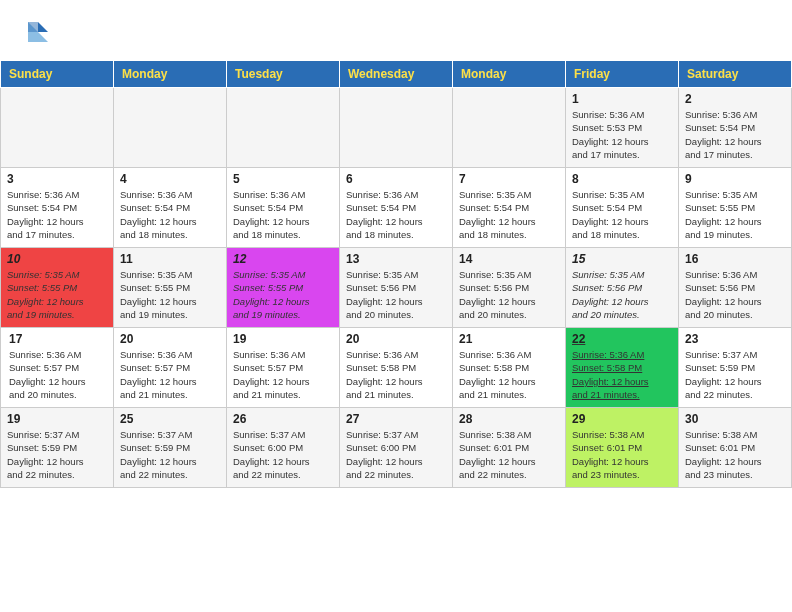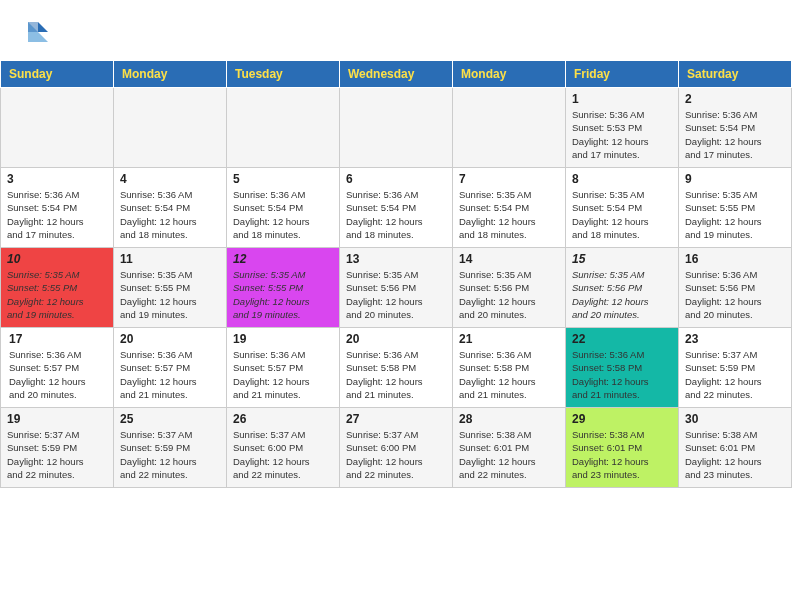--- a/index.html
+++ b/index.html
@@ -287,21 +287,21 @@
 Daylight: 12 hours
 and 21 minutes.</div>
         </td>
         <td style="background: rgb(255, 255, 255);">
           <span class="day-num">21</span>
           <div class="day-info" style="white-space: pre-line;">Sunrise: 5:36 AM
 Sunset: 5:58 PM
 Daylight: 12 hours
 and 21 minutes.</div>
         </td>
-        <td style="background: #14b8a6;">
+        <td style="background: #22c55e; text-decoration: underline;">
           <span class="day-num">22</span>
           <div class="day-info" style="white-space: pre-line;">Sunrise: 5:36 AM
 Sunset: 5:58 PM
 Daylight: 12 hours
 and 21 minutes.</div>
         </td>
         <td style="background: rgb(255, 255, 255);">
           <span class="day-num">23</span>
           <div class="day-info" style="white-space: pre-line;">Sunrise: 5:37 AM
 Sunset: 5:59 PM

